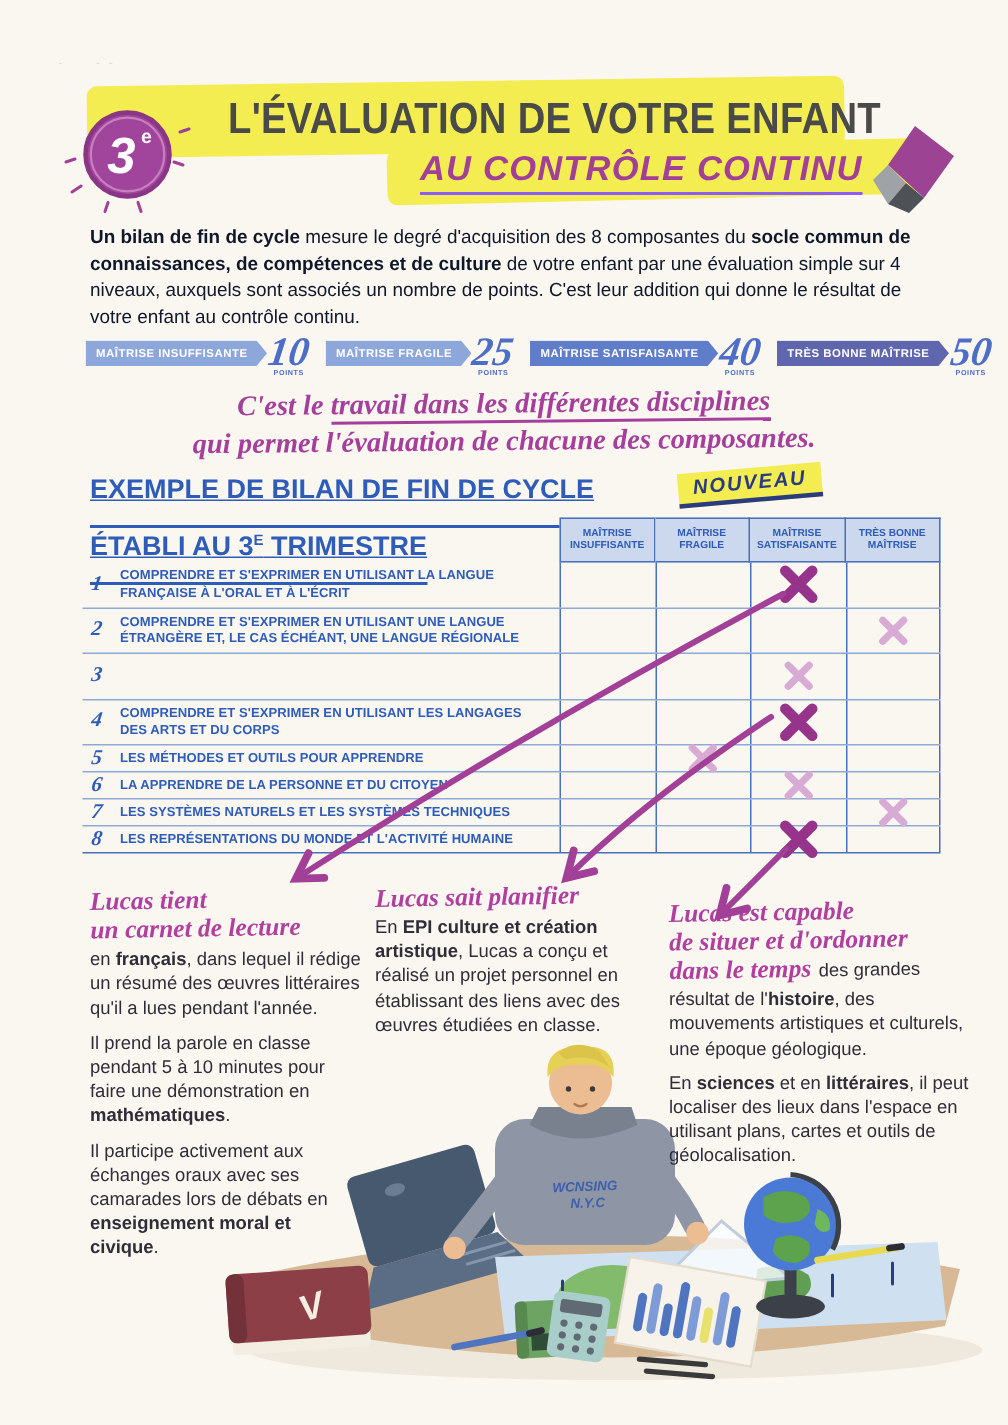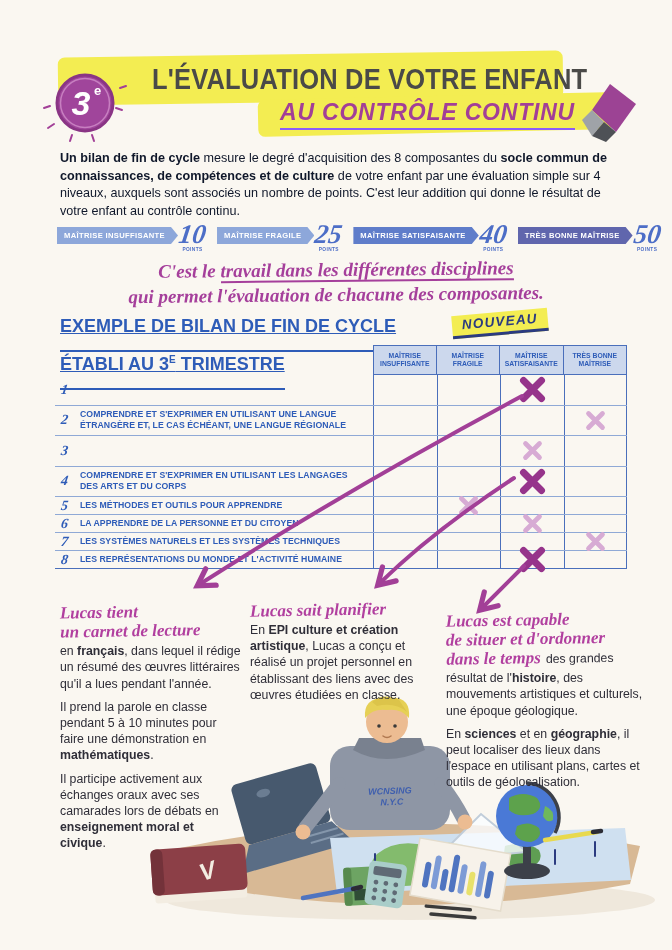--- a/index.html
+++ b/index.html
@@ -87,21 +87,21 @@
   .t-cell{
     width:63.5px;flex:0 0 63.5px;border-left:1.5px solid #4a6fbb;
     display:flex;align-items:center;justify-content:center;
   }
   .t-cell:last-child{border-right:1.5px solid #4a6fbb;}
 
   
   .arrows{left:0;top:0;pointer-events:none;z-index:5;}
 
   
-  .note{z-index:4;margin-top:12px;}
+  .note{z-index:4;}
   #note0{left:60px;top:590px;width:182px;}
   #note1{left:250px;top:588px;width:190px;}
   #note2{left:446px;top:598px;width:200px;}
   .note-heading{
     font-family:"Liberation Serif", serif;font-style:italic;font-weight:bold;
     font-size:17px;line-height:1.12;color:#b13f9f;margin-bottom:3px;transform:rotate(-1deg);
   }
   .note-inline{
     font-family:"Liberation Sans", sans-serif;font-style:normal;font-weight:normal;
     font-size:12.3px;color:#2f2e38;margin-left:5px;letter-spacing:0;
@@ -196,20 +196,21 @@
     <div class="ct-hspacer"></div>
     <div class="ct-hcell">MAÎTRISE INSUFFISANTE</div>
     <div class="ct-hcell">MAÎTRISE FRAGILE</div>
     <div class="ct-hcell">MAÎTRISE SATISFAISANTE</div>
     <div class="ct-hcell">TRÈS BONNE MAÎTRISE</div>
   </div>
   <div id="table-rows">
       <div class="t-row tall">
         <div class="t-labelwrap">
           <span class="t-num">1</span>
+          <span class="t-label">COMPRENDRE ET S'EXPRIMER EN UTILISANT LA LANGUE FRANÇAISE À L'ORAL ET À L'ÉCRIT</span>
         </div>
         <div class="t-cell"></div>
         <div class="t-cell"></div>
         <div class="t-cell">
           <svg width="27" height="27" viewBox="0 0 24 24">
             <path d="M4 4 L20 20 M20 4 L4 20" stroke="#96348b" stroke-width="6.2" stroke-linecap="round" fill="none"></path>
           </svg>
         </div>
         <div class="t-cell"></div>
       </div>
@@ -339,21 +340,21 @@
     </div>
     <p class="note-p"><span>En </span><span class="b">EPI culture et création artistique</span><span>, Lucas a conçu et réalisé un projet personnel en établissant des liens avec des œuvres étudiées en classe.</span></p>
   </div>
 <div class="abs note" id="note2">
     <div class="note-heading">
       <div>Lucas est capable</div>
       <div>de situer et d'ordonner</div>
       <div><span>dans le temps</span><span class="note-inline">des grandes</span></div>
     </div>
     <p class="note-p"><span>résultat de l'</span><span class="b">histoire</span><span>, des mouvements artistiques et culturels, une époque géologique.</span></p>
-    <p class="note-p"><span>En </span><span class="b">sciences</span><span> et en </span><span class="b">géographie</span><span>, il peut localiser des lieux dans l'espace en utilisant plans, cartes et outils de géolocalisation.</span></p>
+    <p class="note-p"><span>En </span><span class="b">sciences</span><span> et en </span><span class="b">littéraires</span><span>, il peut localiser des lieux dans l'espace en utilisant plans, cartes et outils de géolocalisation.</span></p>
   </div>
 
 <svg class="abs illus" width="545" height="260" viewBox="0 0 545 260">
 
   <ellipse cx="285" cy="212" rx="245" ry="20" fill="#efe8dc"></ellipse>
   <path d="M55,160 Q280,112 515,158 L505,196 Q280,238 70,196 Z" fill="#d8b995"></path>
 
   <g transform="translate(105,98) rotate(-16)">
     <rect x="0" y="0" width="88" height="62" rx="6" fill="#47596e"></rect>
     <ellipse cx="30" cy="16" rx="7" ry="4" fill="#6b7d92"></ellipse>

